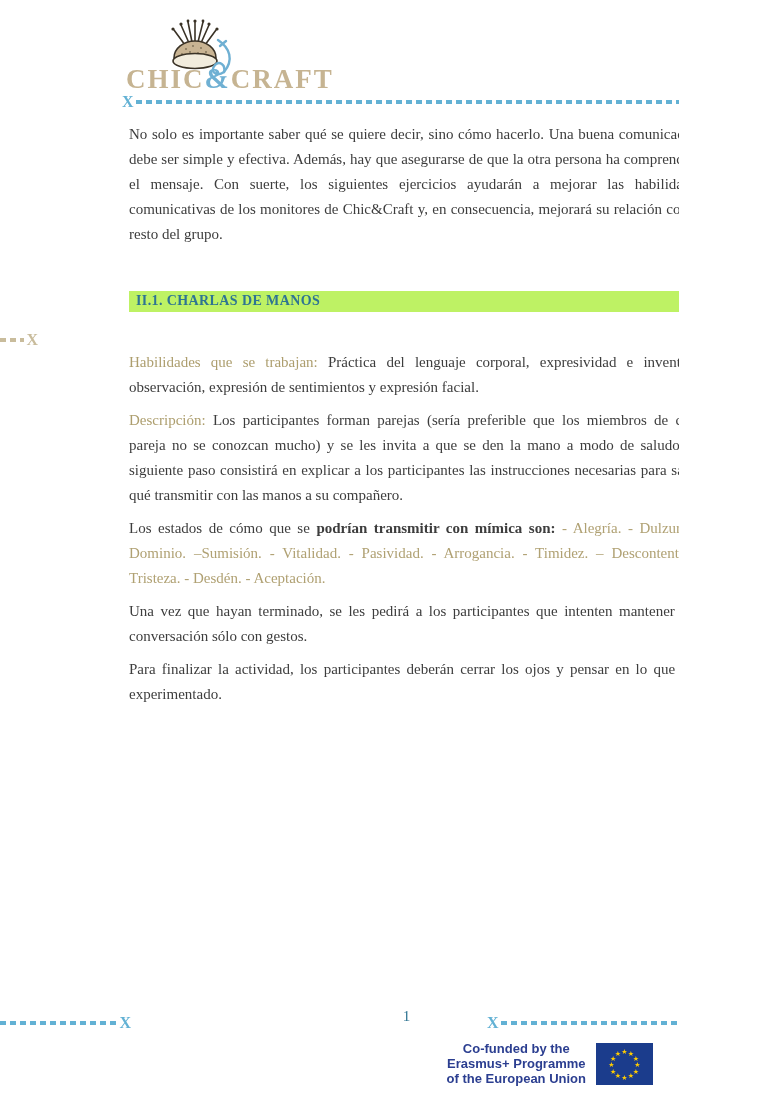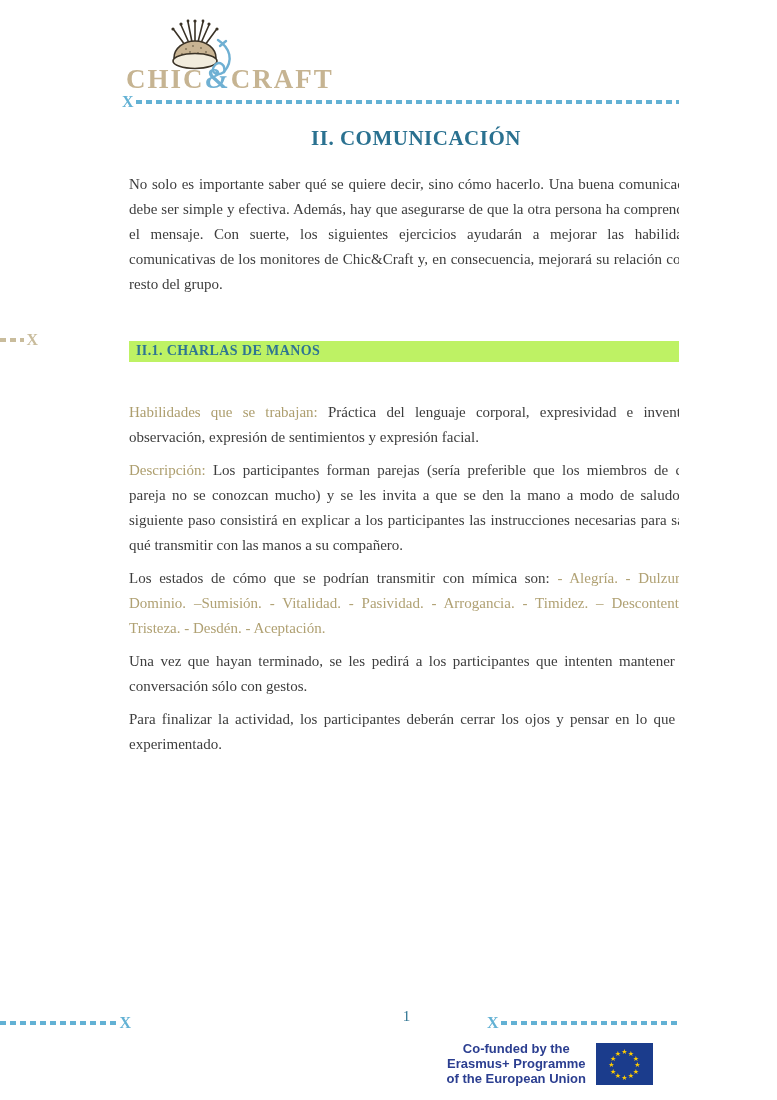--- a/index.html
+++ b/index.html
@@ -54,21 +54,21 @@
   p.intro { margin-bottom: 0; }
   .section-bar {
     margin-top: 44px; margin-bottom: 38px;
     background: #bef264;
     padding: 2px 7px 3px 7px;
     font-size: 14px; font-weight: bold; letter-spacing: 0.4px;
     color: #2e7492;
   }
   .lead { color: #ad9e6e; font-weight: normal; }
   .tanlist { color: #b0a173; }
-  .boldrun { font-weight: normal; color: #3d3d3d; }
+  .boldrun { font-weight: bold; color: #3d3d3d; }
 
   
   .page-number {
     position: absolute; top: 1008px; left: 0; width: 813px;
     text-align: center; color: #2e7492; font-size: 15px;
   }
   .eu-block {
     position: absolute; top: 1041px; right: 26px;
     display: flex; align-items: center; gap: 10px;
   }
@@ -136,21 +136,20 @@
   <div class="cutline cut-top">
     <span class="xmark">X</span>
     <span class="dash"></span>
   </div>
   <div class="cutline cut-left">
     <span class="dash"></span>
     <span class="xmark">X</span>
   </div>
 
   <div class="content">
-    <div class="doc-title">II. COMUNICACIÓN</div>
 
     <p class="body intro">No solo es importante saber qué se quiere decir, sino cómo hacerlo. Una buena comunicación debe ser simple y efectiva. Además, hay que asegurarse de que la otra persona ha comprendido el mensaje. Con suerte, los siguientes ejercicios ayudarán a mejorar las habilidades comunicativas de los monitores de Chic&amp;Craft y, en consecuencia, mejorará su relación con el resto del grupo.</p>
 
     <div class="section-bar">II.1. CHARLAS DE MANOS</div>
 
     <p class="body"><span class="lead">Habilidades que se trabajan:</span><span> Práctica del lenguaje corporal, expresividad e inventiva, observación, expresión de sentimientos y expresión facial.</span></p>
 
     <p class="body"><span class="lead">Descripción:</span><span> Los participantes forman parejas (sería preferible que los miembros de cada pareja no se conozcan mucho) y se les invita a que se den la mano a modo de saludo. El siguiente paso consistirá en explicar a los participantes las instrucciones necesarias para saber qué transmitir con las manos a su compañero.</span></p>
 
     <p class="body"><span>Los estados de cómo que se </span><span class="boldrun">podrían transmitir con mímica son:</span><span class="tanlist"> - Alegría. - Dulzura. - Dominio. –Sumisión. - Vitalidad. - Pasividad. - Arrogancia. - Timidez. – Descontento. - Tristeza. - Desdén. - Aceptación.</span></p>

